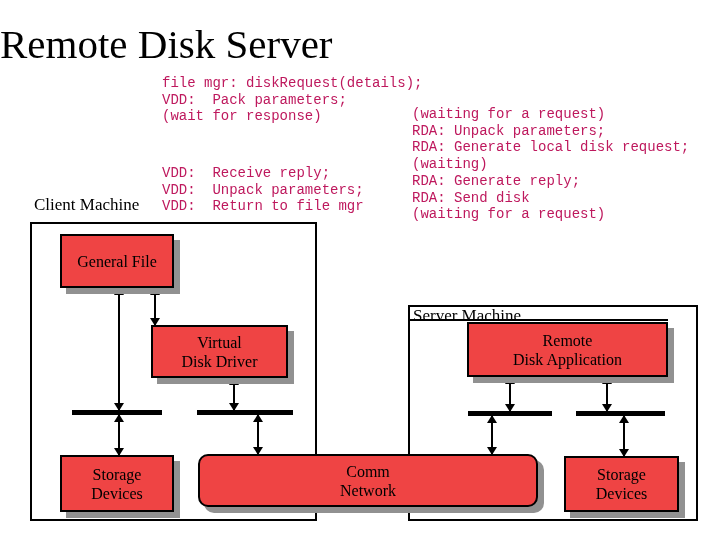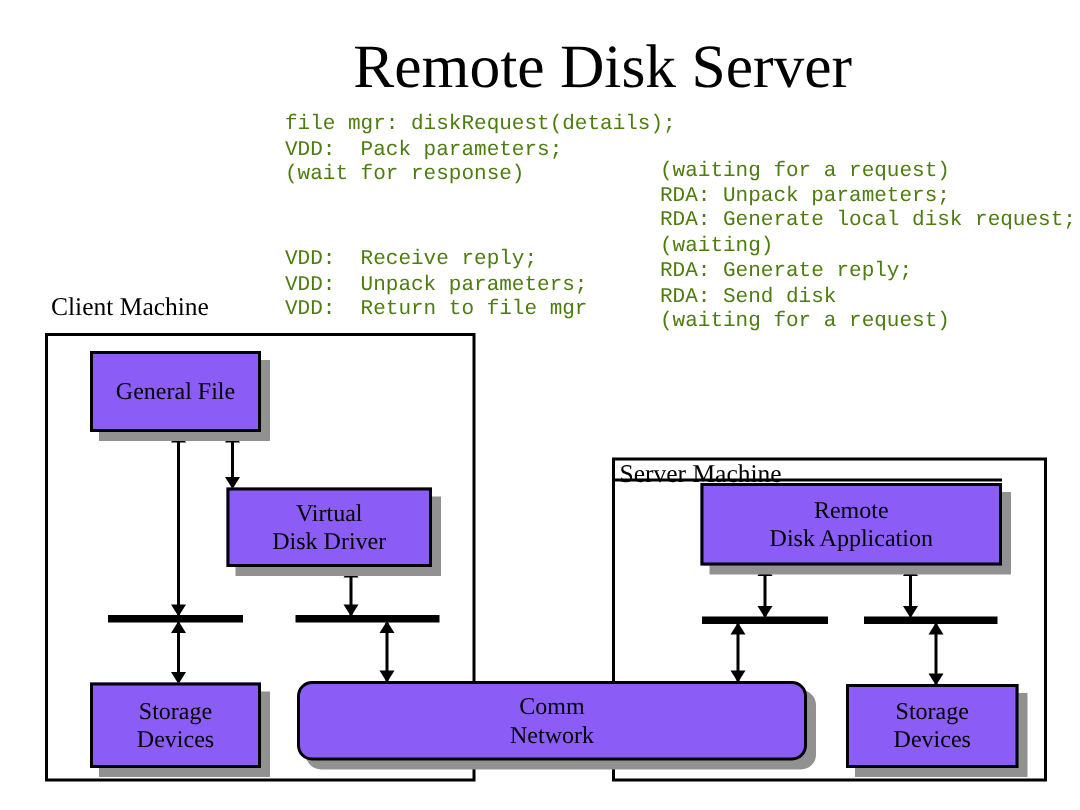--- a/index.html
+++ b/index.html
@@ -4,42 +4,42 @@
 <style>
   * { margin:0; padding:0; box-sizing:border-box; }
   html,body { background:#ffffff; }
   #slide {
     position:relative; width:720px; height:540px;
     background:#ffffff; overflow:hidden;
     font-family:"Liberation Serif", serif; color:#000;
   }
   .title {
     position:absolute; top:22px; left:0; width:568px;
-    text-align:right; font-size:41px; line-height:44px;
+    text-align:left; font-size:41px; line-height:44px;
     font-family:"Liberation Serif", serif; color:#000; white-space:nowrap;
   }
   .code {
     position:absolute;
     font-family:"Liberation Mono", "DejaVu Sans Mono", monospace;
-    font-size:14px; line-height:16.7px; white-space:pre; color:#4d7c0f;margin-left:28px;
+    font-size:14px; line-height:16.7px; white-space:pre; color:#be185d;
   }
   .machine-label {
     position:absolute; font-size:17px; line-height:18px;
     font-family:"Liberation Serif", serif; white-space:nowrap;
   }
   .machine-box {
     position:absolute; border:2px solid #000; background:transparent; z-index:1;
   }
   .server-title {
     position:absolute; top:0; left:0; width:258px; height:14px;
     border-bottom:2px solid #000; font-size:17px; line-height:17px;
     padding-left:3px; white-space:nowrap;
   }
   .dbox {
-    position:absolute; background:#8b5cf6; border:2px solid #000;
+    position:absolute; background:#ef4444; border:2px solid #000;
     box-shadow:6px 6px 0 #919191; z-index:3;
     display:flex; flex-direction:column; align-items:center; justify-content:center;
     text-align:center; font-size:16px; line-height:19px;
     font-family:"Liberation Serif", serif;
   }
   .rounded { border-radius:10px; }
   .bus { position:absolute; height:5px; background:#000; z-index:2; }
   .varrow { position:absolute; width:2px; background:#000; z-index:2; }
   .varrow::before, .varrow::after {
     content:""; position:absolute; left:50%; transform:translateX(-50%);

